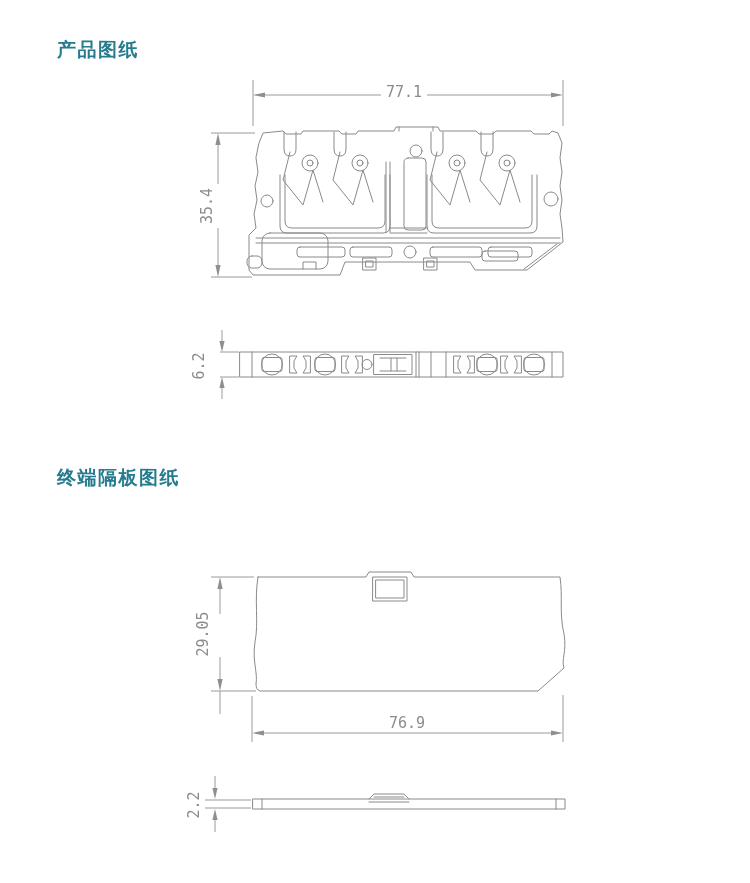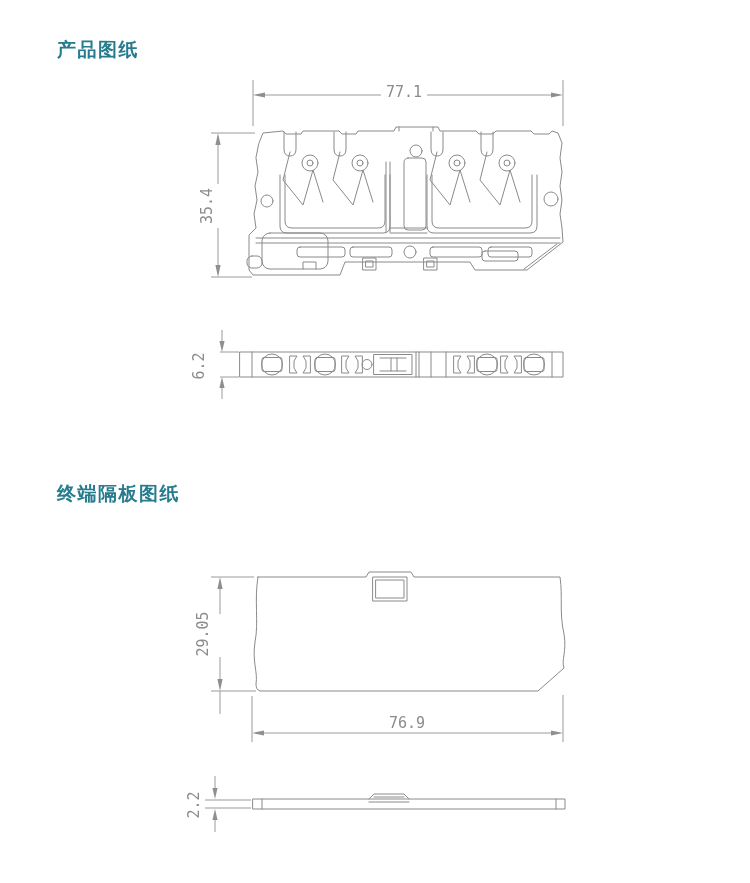--- a/index.html
+++ b/index.html
@@ -9,21 +9,21 @@
     -webkit-font-smoothing:antialiased;
   }
   .page{position:relative;width:750px;height:883px;background:#ffffff;overflow:hidden;}
   .section-title{
     position:absolute;left:57px;
     font-size:19px;line-height:20px;font-weight:600;
     color:#267c8e;letter-spacing:1.5px;
     font-family:"Liberation Sans", sans-serif;
   }
   #title-product{top:8px;margin-top:32px;}
-  #title-endplate{top:468px;}
+  #title-endplate{top:452px;}
   .fig-svg{position:absolute;display:block;}
   #svg-product{left:180px;top:60px;}
   #svg-endplate{left:180px;top:556px;}
   
   .ln{fill:none;stroke:#8a8a8a;stroke-width:1;stroke-linejoin:round;stroke-linecap:round;}
   .dln{fill:none;stroke:#9a9a9a;stroke-width:1;}
   .arw{fill:#8f8f8f;stroke:none;}
   .dimtxt{
     font-family:"DejaVu Sans Mono", monospace;
     font-size:15px;fill:#8c8c8c;stroke:none;

